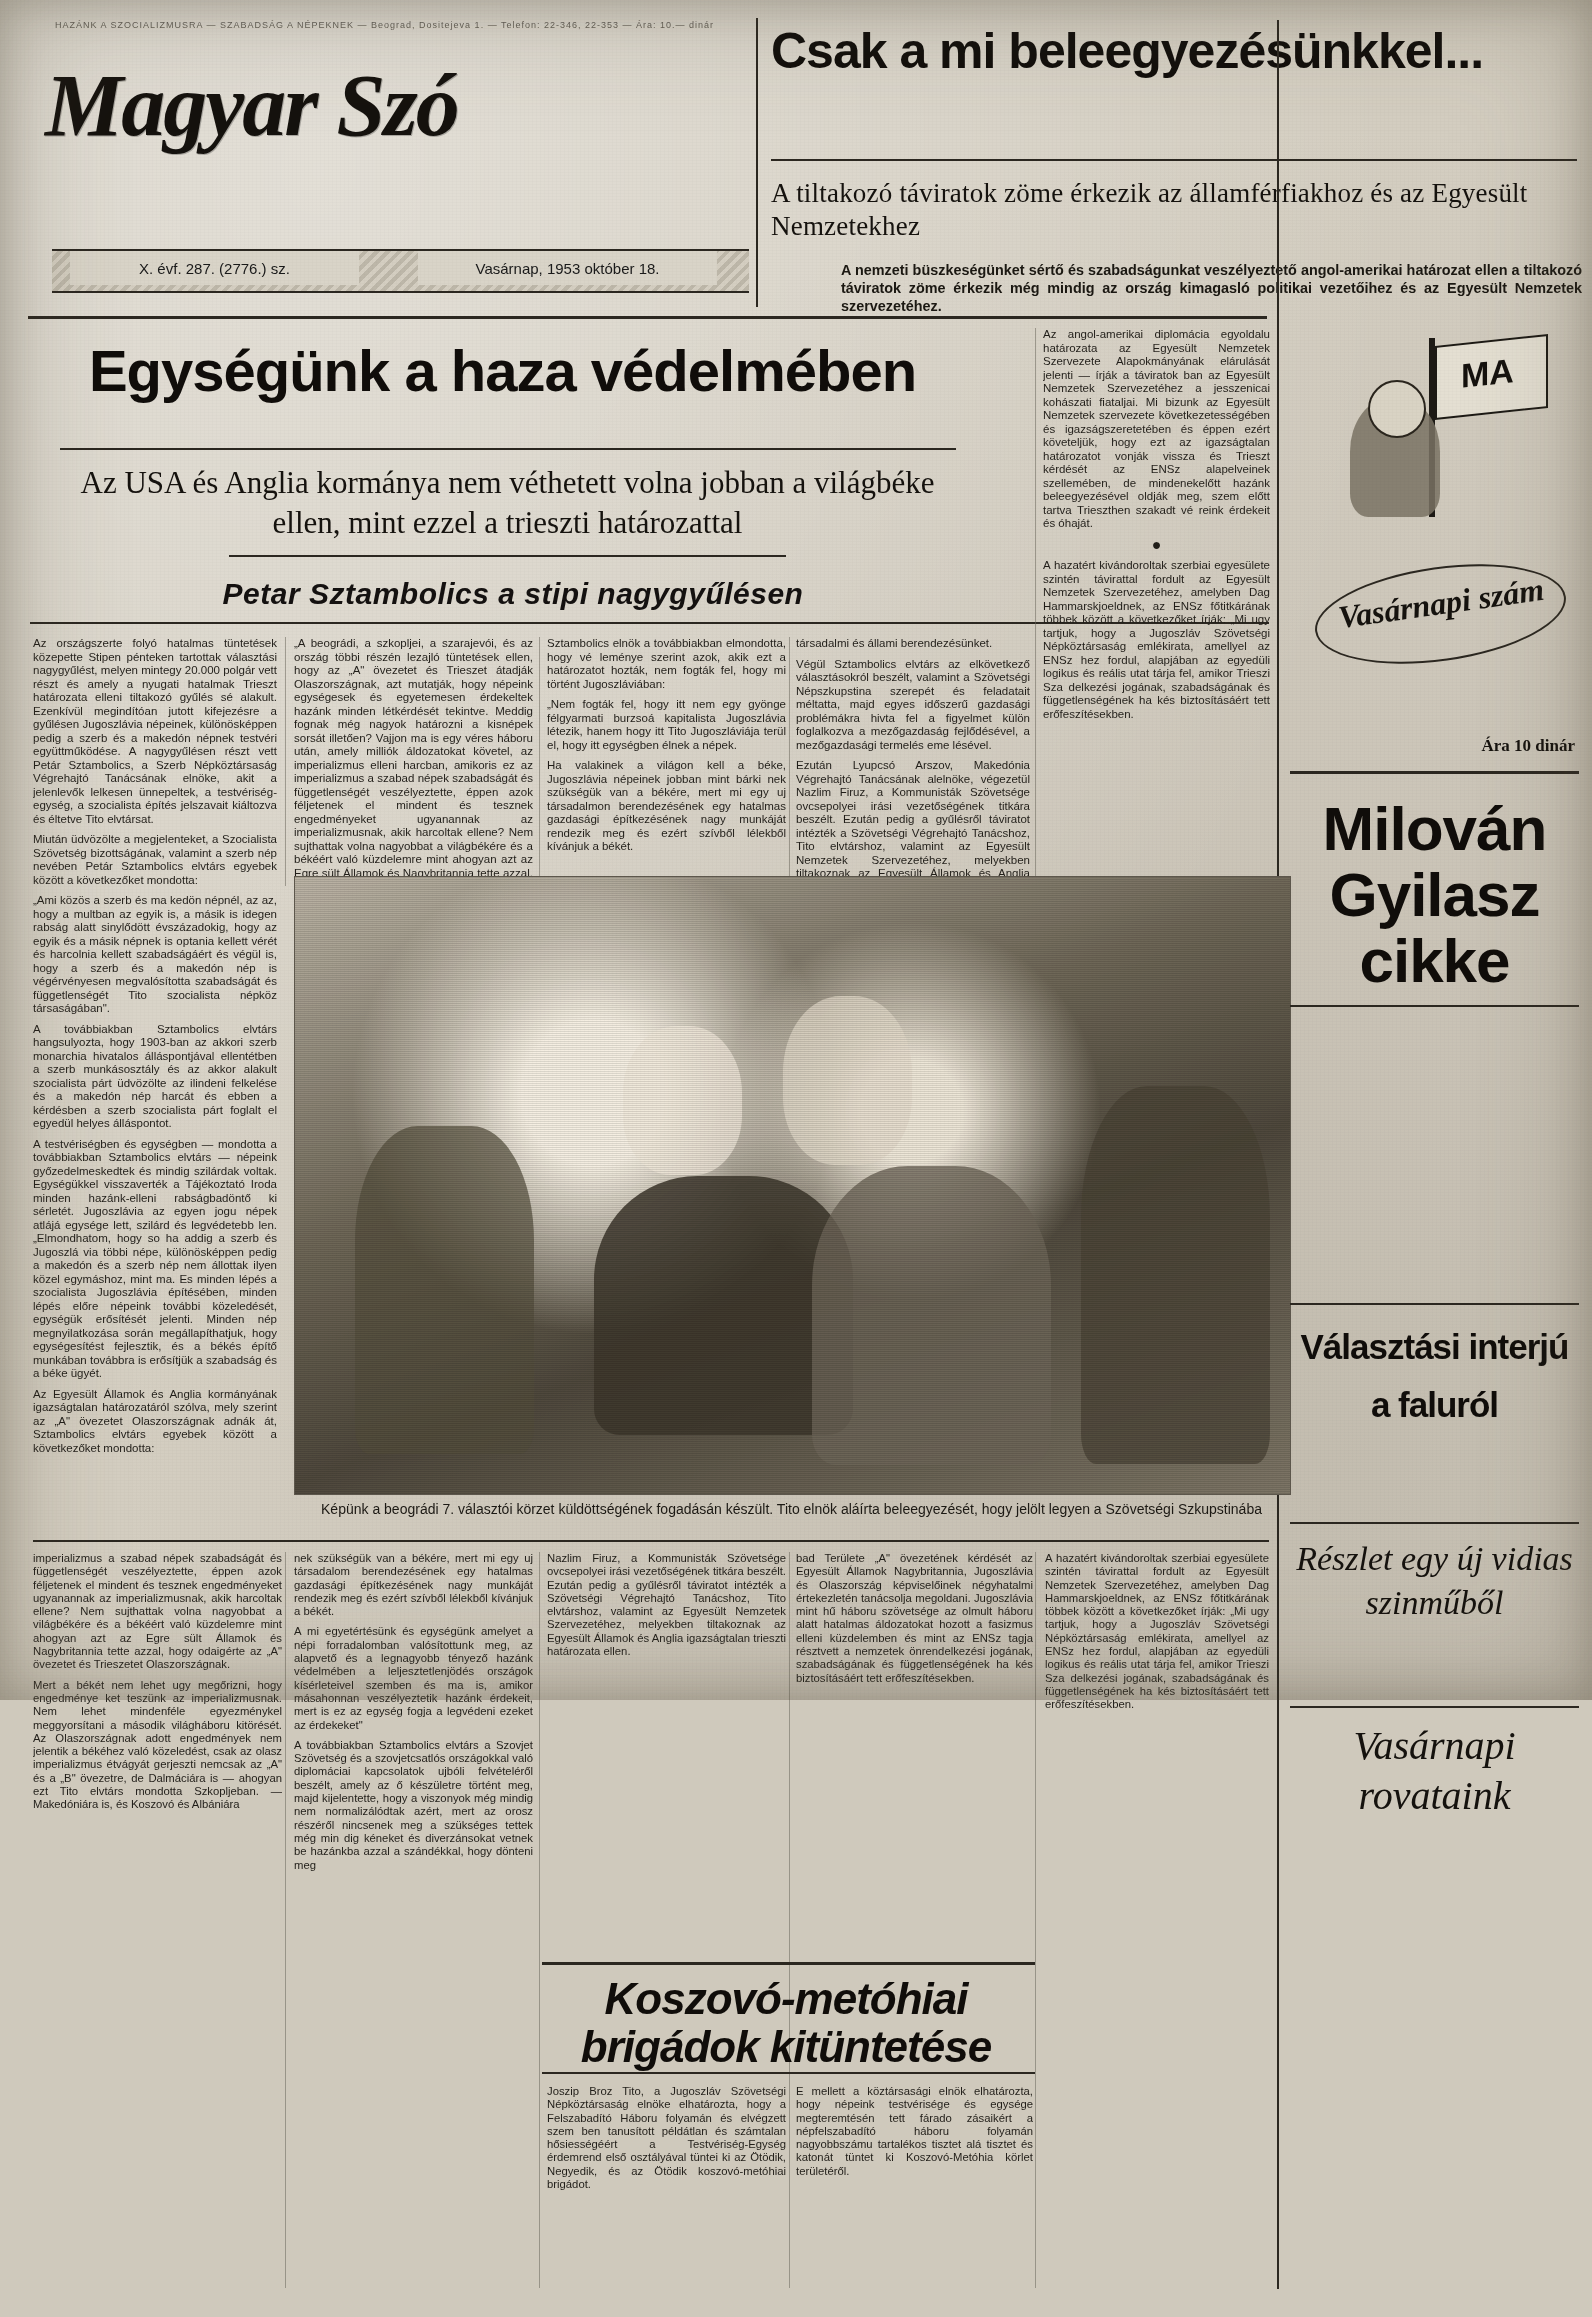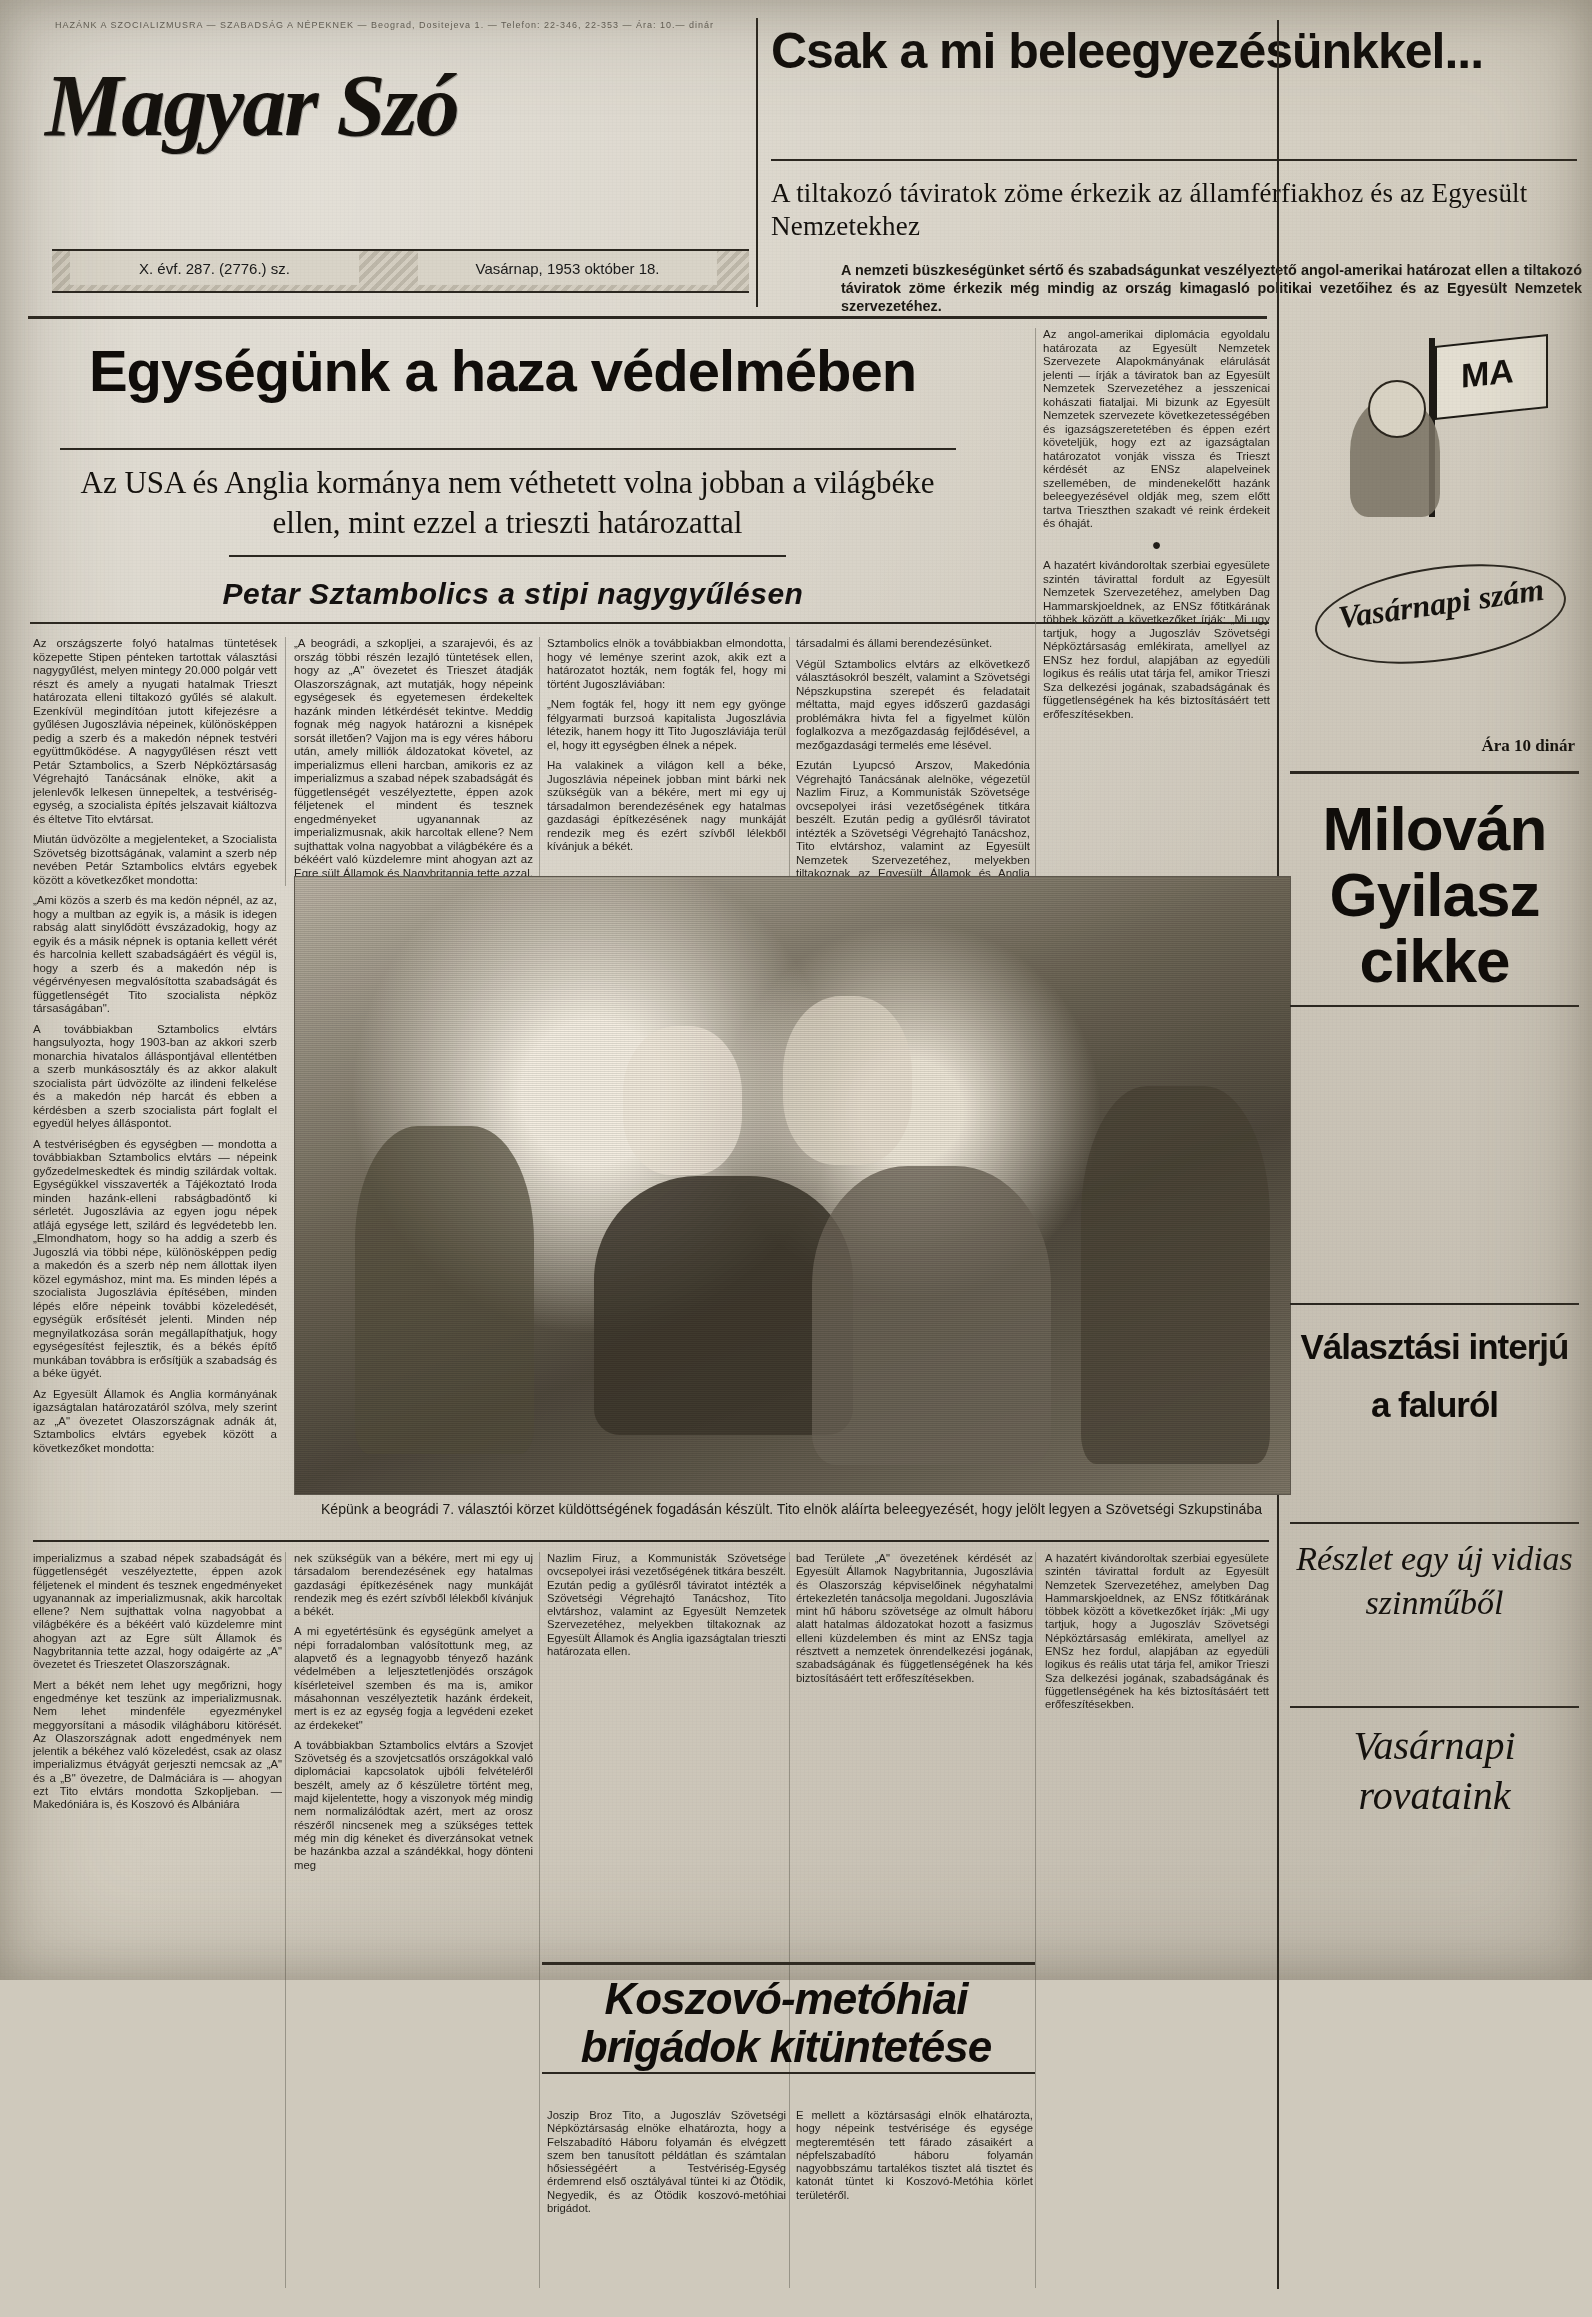--- a/index.html
+++ b/index.html
@@ -5,21 +5,21 @@
   html,body{margin:0;padding:0;}
   body{
     width:1592px;height:2317px;
     background:#cfc9bc;
     font-family:"Liberation Serif", serif;
     color:#1a1a1a;
     overflow:hidden;
     position:relative;
   }
   .page{
-    position:absolute;left:0;top:0;width:1592px;height:1980px;
+    position:absolute;left:0;top:0;width:1592px;height:1700px;
     background:
       radial-gradient(ellipse at 20% 10%, rgba(255,255,255,0.35), rgba(255,255,255,0) 60%),
       radial-gradient(ellipse at 85% 85%, rgba(120,110,95,0.18), rgba(255,255,255,0) 65%),
       #d4cec1;
   }
   .grain{
     position:absolute;inset:0;
     background-image:
       repeating-linear-gradient(0deg, rgba(0,0,0,0.025) 0 1px, rgba(0,0,0,0) 1px 3px),
       repeating-linear-gradient(90deg, rgba(0,0,0,0.02) 0 1px, rgba(0,0,0,0) 1px 4px);
@@ -141,21 +141,21 @@
   .low-3{left:547px;top:1552px;width:239px;height:428px;overflow:hidden;}
   .low-4{left:796px;top:1552px;width:237px;height:697px;overflow:hidden;}
   .low-5{left:1045px;top:1552px;width:224px;height:697px;overflow:hidden;}
   .kosovo-head{
     position:absolute;left:537px;top:1975px;width:498px;
     font-family:"Liberation Sans",sans-serif;font-weight:bold;font-style:italic;
     font-size:44px;line-height:48px;color:#100d0a;text-align:center;letter-spacing:-1px;
   }
   .kos-col{
     position:absolute;font-family:"Liberation Sans",sans-serif;
-    font-size:11.3px;line-height:13.3px;text-align:justify;color:#211e19;margin-top:24px;
+    font-size:11.3px;line-height:13.3px;text-align:justify;color:#211e19;
   }
   .kos-1{left:547px;top:2085px;width:239px;height:199px;overflow:hidden;}
   .kos-2{left:796px;top:2085px;width:237px;height:199px;overflow:hidden;}
   .caricature{
     position:absolute;left:1290px;top:328px;width:289px;height:199px;overflow:hidden;
   }
   .flagpole{position:absolute;background:#1d1a15;}
   .vasarnapi{
     position:absolute;left:1294px;top:527px;width:281px;height:199px;
     font-family:"Liberation Serif",serif;font-style:italic;font-weight:bold;

